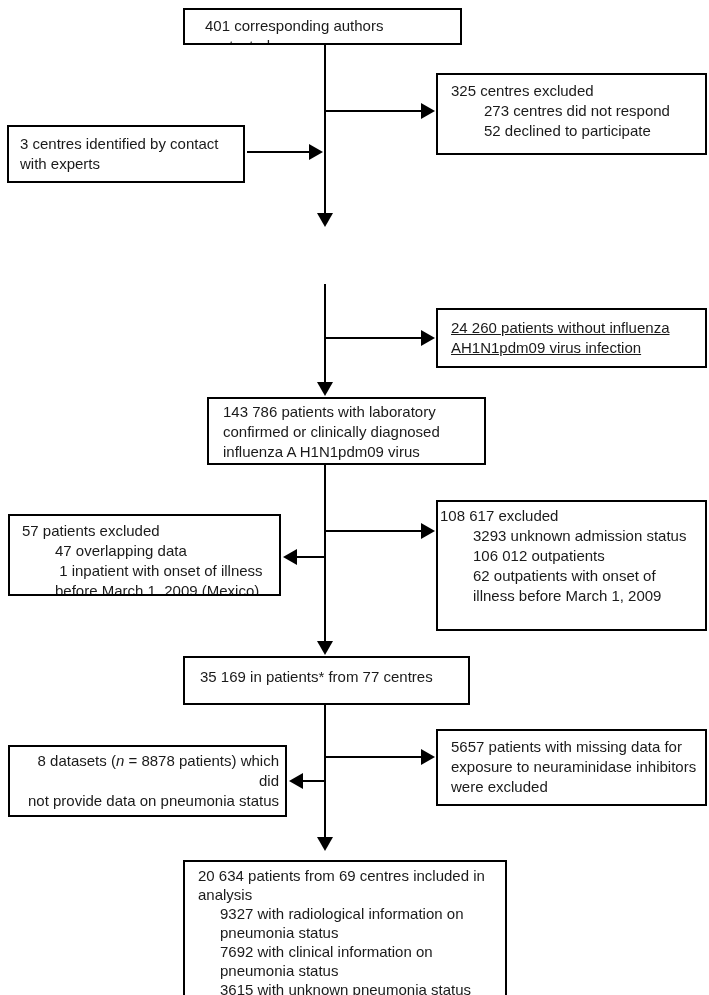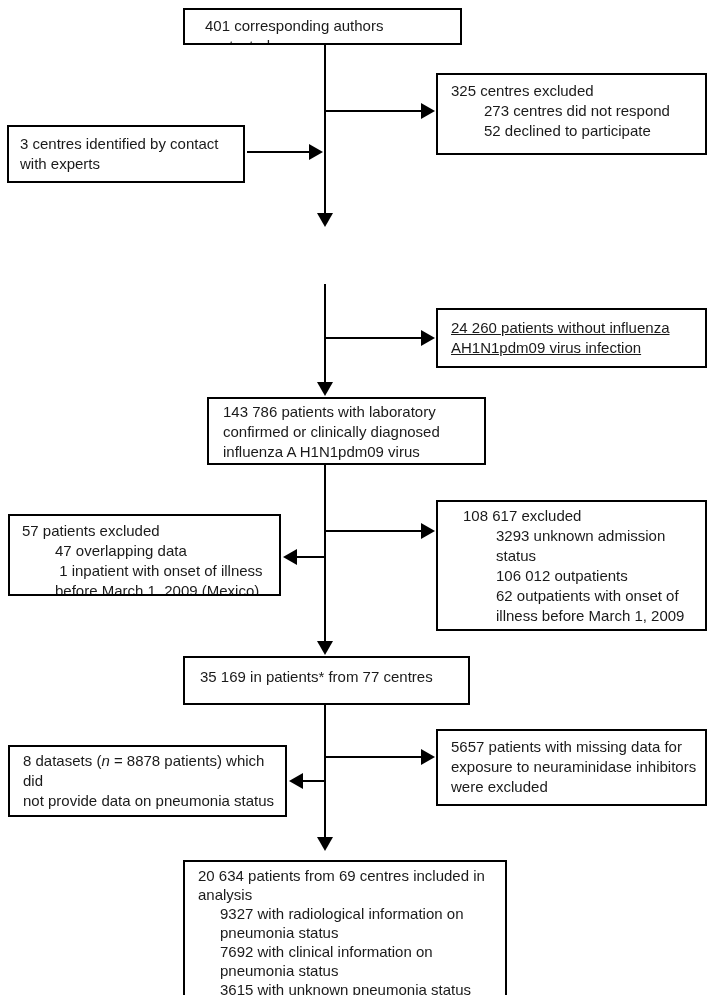--- a/index.html
+++ b/index.html
@@ -26,23 +26,23 @@
   #box-l .line{line-height:19px;}
   .nvar{font-style:italic;}
 
   #box-a{left:183px;top:8px;  width:279px;height:37px;padding:6px 8px 2px 20px;}
   #box-b{left:436px;top:73px; width:271px;height:82px;padding:6px 6px 2px 13px;}
   #box-c{left:7px;  top:125px;width:238px;height:58px;padding:7px 8px 2px 11px;}
   #box-d{left:183px;top:228px;width:279px;height:56px;padding:6px 8px 2px 14px;}
   #box-e{left:436px;top:308px;width:271px;height:60px;padding:8px 6px 2px 13px;text-decoration:underline;}
   #box-f{left:183px;top:397px;width:279px;height:68px;padding:3px 8px 2px 14px;margin-left:24px;}
   #box-g{left:8px;  top:514px;width:273px;height:82px;padding:5px 4px 2px 12px;}
-  #box-h{left:436px;top:500px;width:271px;height:131px;padding:4px 4px 2px 25px;}
+  #box-h{left:436px;top:500px;width:271px;height:131px;padding:4px 4px 2px 2px;}
   #box-i{left:183px;top:656px;width:287px;height:49px;padding:9px 8px 19px 15px;}
-  #box-j{left:8px;  top:745px;width:279px;height:72px;padding:4px 6px 19px 13px;}
+  #box-j{left:8px;  top:745px;width:279px;height:72px;padding:4px 6px 19px 13px;text-align:right;}
   #box-k{left:436px;top:729px;width:271px;height:77px;padding:6px 6px 2px 13px;}
   #box-l{left:183px;top:860px;width:324px;height:138px;padding:4px 6px 2px 13px;}
 </style>
 </head>
 <body>
 
 <div class="canvas">
 
   <svg class="arrows" width="709" height="995" viewBox="0 0 709 995">
     <defs>

